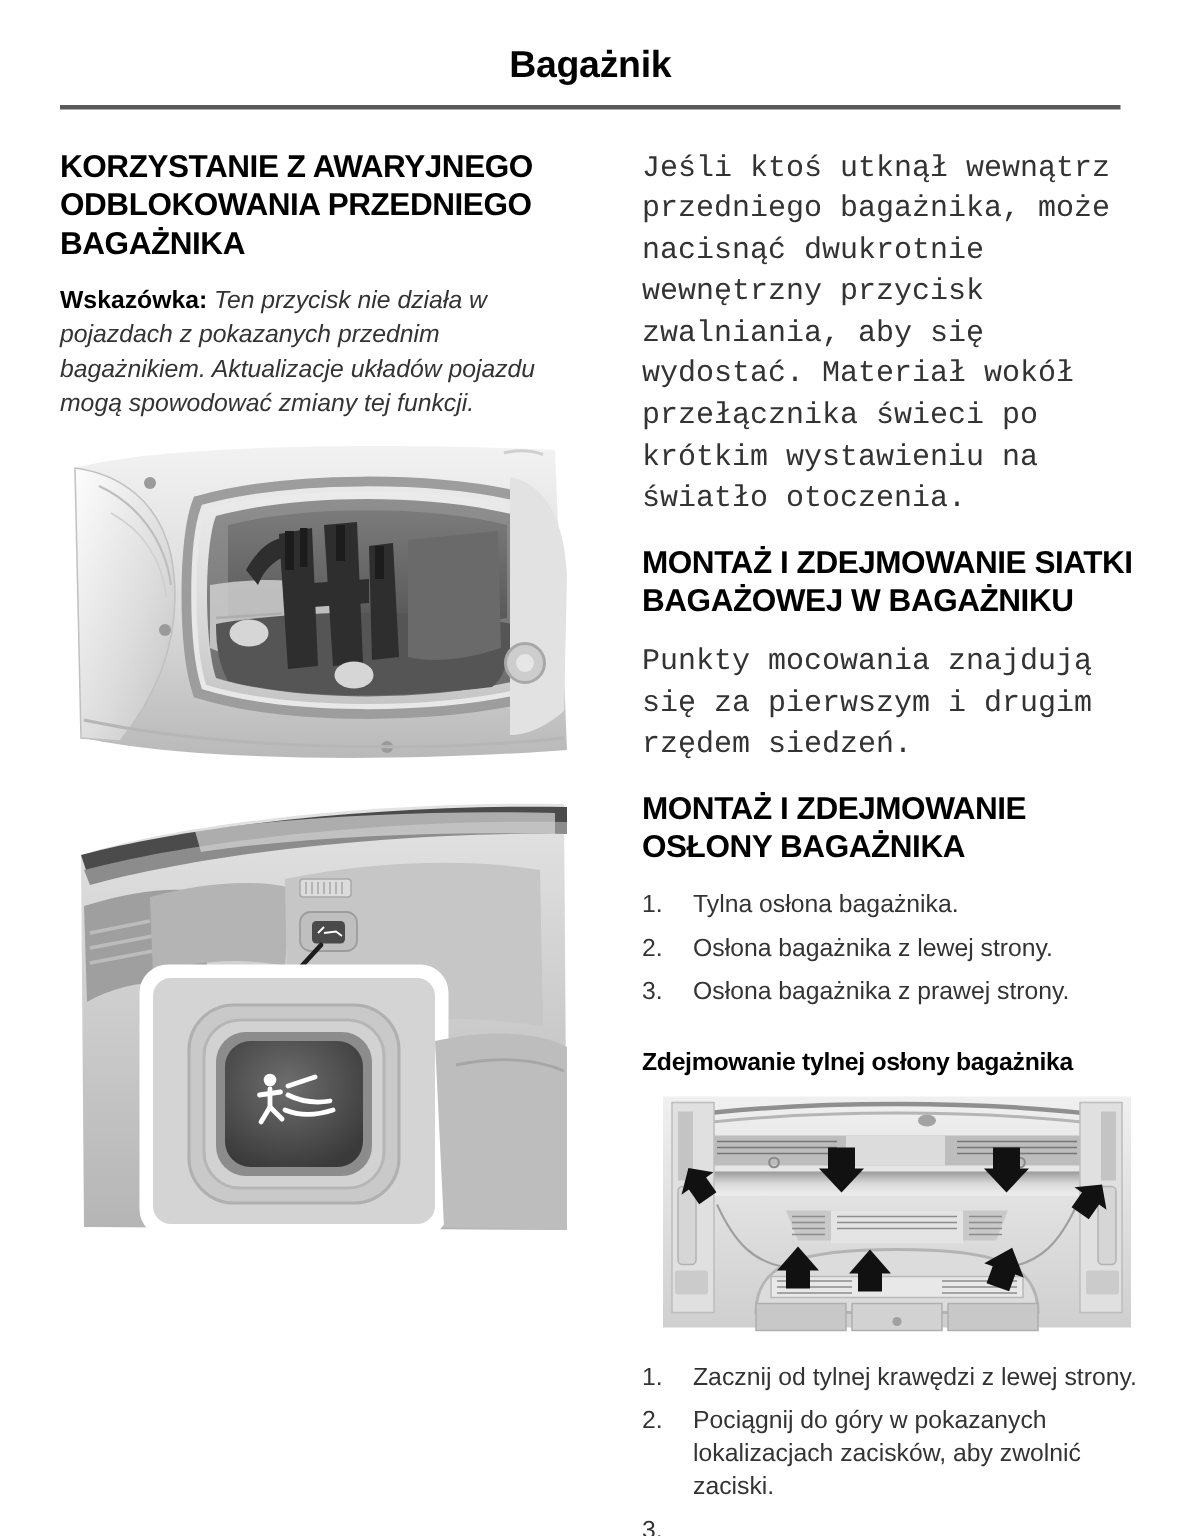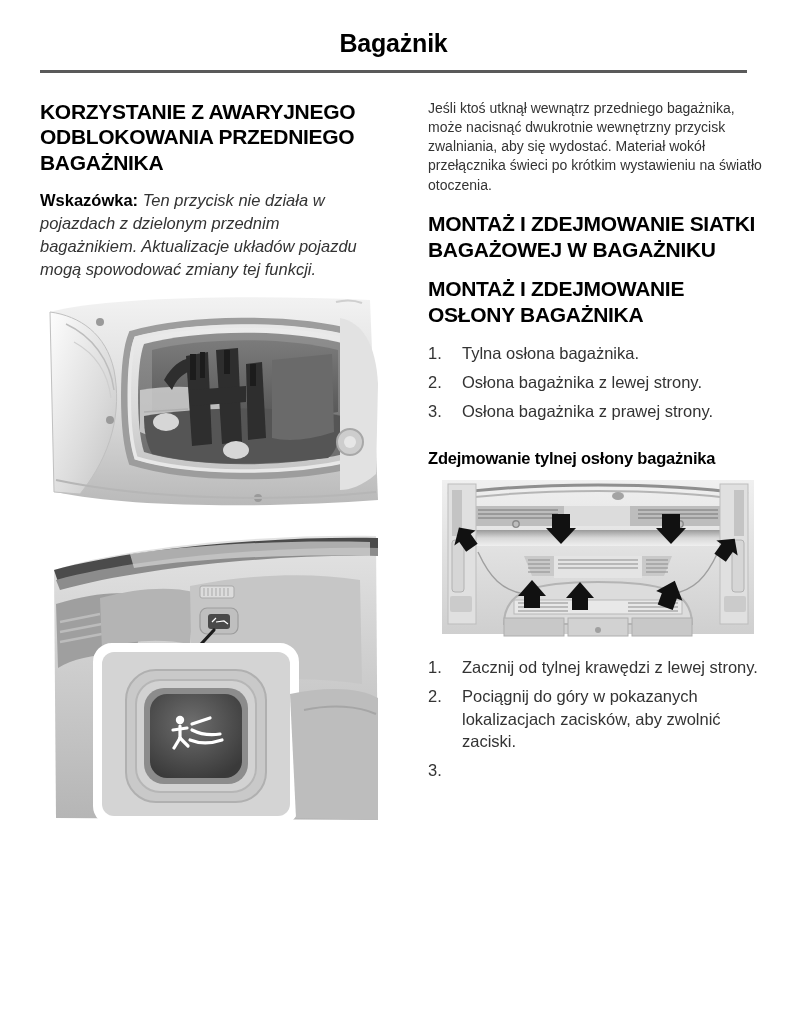--- a/index.html
+++ b/index.html
@@ -66,24 +66,25 @@
   }
   h3.sub-title {
     font-size: 16.5px;
     font-weight: bold;
     color: #000000;
     line-height: 1.24;
     margin: 0 0 10px 0;
     letter-spacing: -0.2px;
   }
   p.body-text {
-    font-size: 14px;
+    font-size: 20px;
     line-height: 1.38;
     margin: 0 0 16px 0;
     color: #333333;
+    font-family: Liberation Mono, monospace;
   }
   p.note-text {
     font-size: 16.5px;
     line-height: 1.38;
     margin: 0 0 14px 0;
     color: #333333;
     font-style: italic;
   }
   p.note-text .note-label {
     font-style: normal;
@@ -138,21 +139,21 @@
     <div class="header-rule"></div>
   </div>
 
   <div class="columns">
 
     <div class="col">
 
       <h2 class="section-title">KORZYSTANIE Z AWARYJNEGO ODBLOKOWANIA PRZEDNIEGO BAGAŻNIKA</h2>
 
       <p class="note-text">
-        <span class="note-label">Wskazówka:</span><span> Ten przycisk nie działa w pojazdach z dzielonym przednim bagażnikiem. Aktualizacje układów pojazdu mogą spowodować zmiany tej funkcji.</span>
+        <span class="note-label">Wskazówka:</span><span> Ten przycisk nie działa w pojazdach z pokazanych przednim bagażnikiem. Aktualizacje układów pojazdu mogą spowodować zmiany tej funkcji.</span>
       </p>
 
 
       <div class="figure fig1">
         <svg viewBox="0 0 340 222" preserveAspectRatio="none">
           <defs>
             <linearGradient id="bodyG" x1="0" y1="0" x2="0" y2="1">
               <stop offset="0%" stop-color="#f2f2f2"></stop>
               <stop offset="55%" stop-color="#d9d9d9"></stop>
               <stop offset="100%" stop-color="#b9b9b9"></stop>
@@ -312,20 +313,21 @@
       </div>
 
     </div>
 
     <div class="col">
 
       <p class="body-text">Jeśli ktoś utknął wewnątrz przedniego bagażnika, może nacisnąć dwukrotnie wewnętrzny przycisk zwalniania, aby się wydostać. Materiał wokół przełącznika świeci po krótkim wystawieniu na światło otoczenia.</p>
 
       <h2 class="section-title">MONTAŻ I ZDEJMOWANIE SIATKI BAGAŻOWEJ W BAGAŻNIKU</h2>
 
+      <p class="body-text">Punkty mocowania znajdują się za pierwszym i drugim rzędem siedzeń.</p>
 
       <h2 class="section-title">MONTAŻ I ZDEJMOWANIE OSŁONY BAGAŻNIKA</h2>
 
 
       <ol class="num-list">
         <li>
           <span class="num">1.</span>
           <span class="txt">Tylna osłona bagażnika.</span>
         </li>
         <li>

